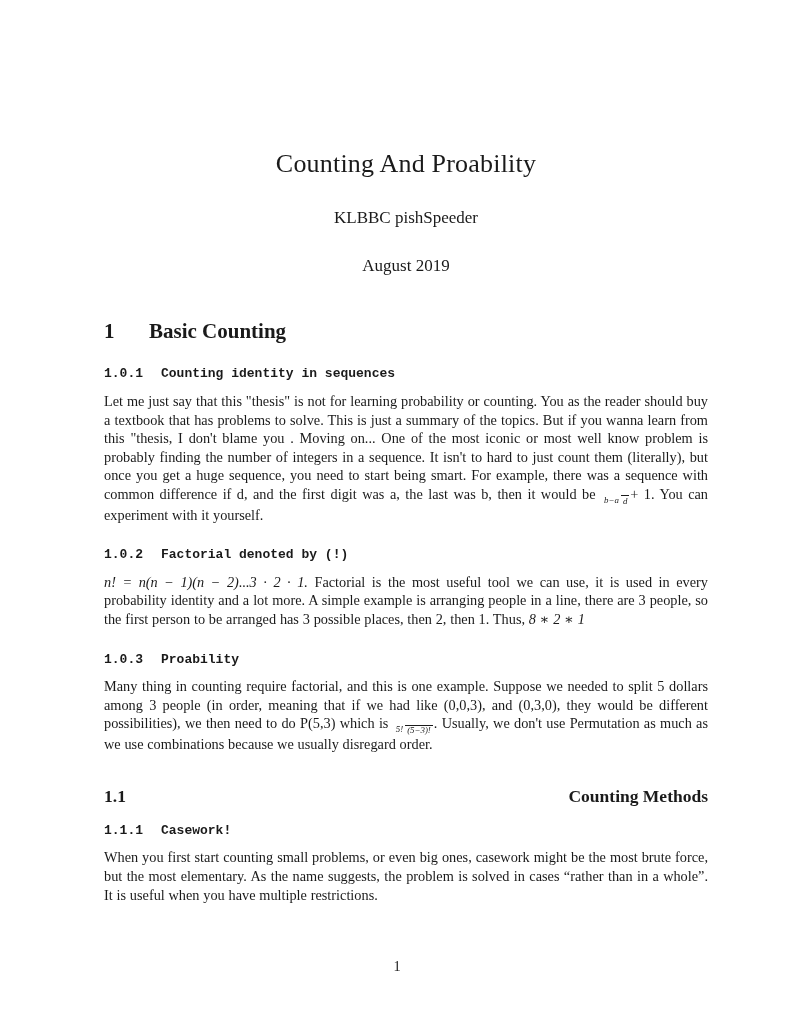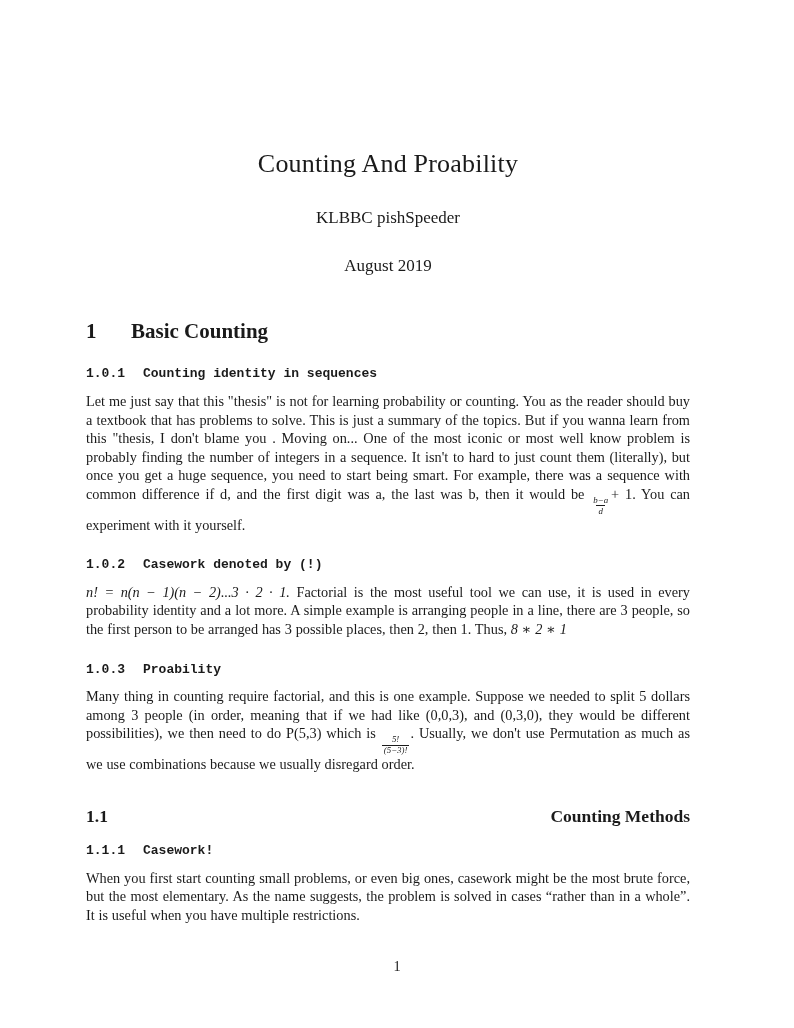--- a/index.html
+++ b/index.html
@@ -11,21 +11,21 @@
     position: relative;
     width: 794px;
     height: 1028px;
     background: #ffffff;
     font-family: "Liberation Serif", "DejaVu Serif", serif;
     color: #1a1a1a;
     overflow: hidden;
   }
   .content {
     position: absolute;
-    left: 86px;
+    left: 104px;
     top: 0;
     width: 604px;
   }
 
   
   .title-block { text-align: center; }
   .doc-title {
     font-size: 26px;
     font-weight: normal;
     letter-spacing: 0.2px;
@@ -92,21 +92,20 @@
 
   
   .math {
     font-family: "Liberation Serif", "DejaVu Serif", serif;
     font-style: italic;
   }
   .mathrm { font-style: normal; }
 
   .frac {
     display: inline-flex;
-    flex-direction: column;
     align-items: center;
     vertical-align: -0.42em;
     line-height: 1.02;
     margin: 0 1px;
     font-size: 0.62em;
   }
   .frac .numer { padding: 0 2px 0.5px 2px; }
   .frac .denom { padding: 0.5px 2px 0 2px; border-top: 1px solid #1a1a1a; }
 
   
@@ -141,21 +140,21 @@
       <span>Counting identity in sequences</span>
     </h3>
 
     <p class="body"><span>Let me just say that this "thesis" is not for learning probability or counting. You as the reader should buy a textbook that has problems to solve. This is just a summary of the topics. But if you wanna learn from this "thesis, I don't blame you . Moving on... One of the most iconic or most well know problem is probably finding the number of integers in a sequence. It isn't to hard to just count them (literally), but once you get a huge sequence, you need to start being smart. For example, there was a sequence with common difference if d, and the first digit was a, the last was b, then it would be </span><span class="math frac">
           <span class="numer">b−a</span>
           <span class="denom">d</span>
         </span><span class="mathrm">+ 1.</span><span> You can experiment with it yourself.</span></p>
 
     <h3 class="subsubsection">
       <span class="num">1.0.2</span>
-      <span>Casework denoted by (!)</span>
+      <span>Factorial denoted by (!)</span>
     </h3>
 
     <p class="body"><span class="math">n! = n(n − 1)(n − 2)...3 · 2 · 1.</span><span> Factorial is the most useful tool we can use, it is used in every probability identity and a lot more. A simple example is arranging people in a line, there are 3 people, so the first person to be arranged has 3 possible places, then 2, then 1. Thus, </span><span class="math">8 ∗ 2 ∗ 1</span></p>
 
     <h3 class="subsubsection">
       <span class="num">1.0.3</span>
       <span>Proability</span>
     </h3>
 
     <p class="body"><span>Many thing in counting require factorial, and this is one example. Suppose we needed to split 5 dollars among 3 people (in order, meaning that if we had like (0,0,3), and (0,3,0), they would be different possibilities), we then need to do P(5,3) which is </span><span class="math frac">

